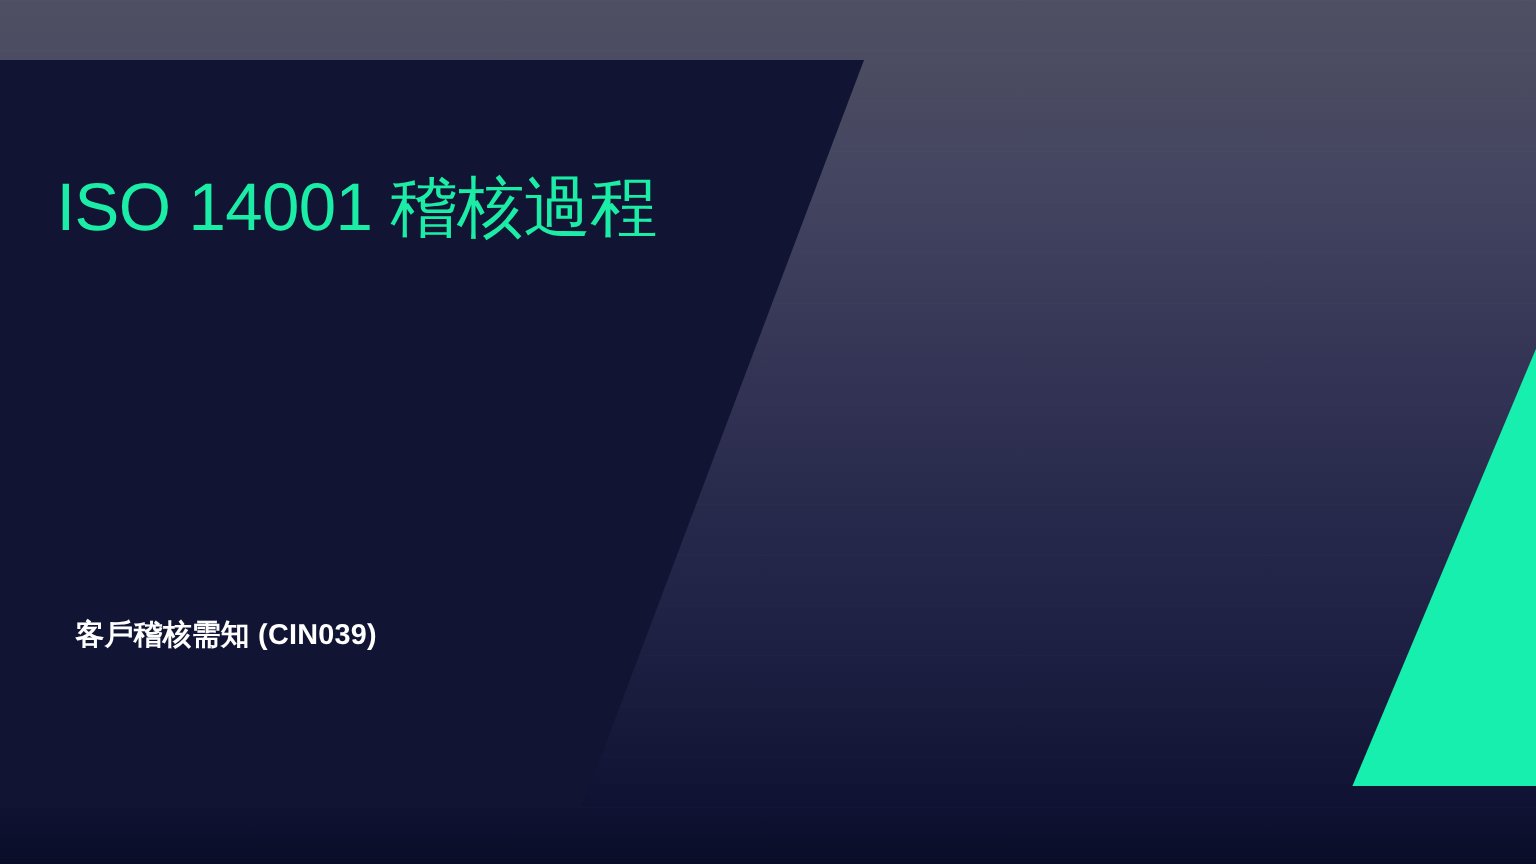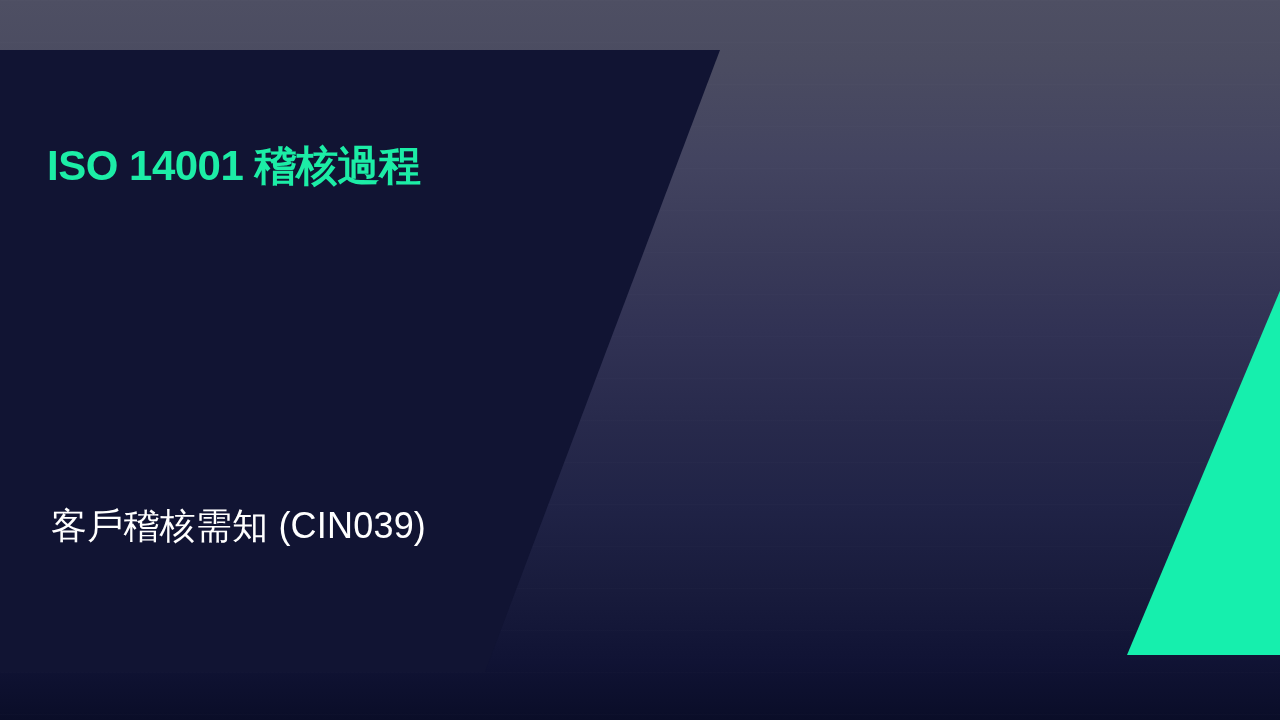--- a/index.html
+++ b/index.html
@@ -71,36 +71,36 @@
     top: 0;
     width: 720px;
     height: 720px;
   }
 
   .slide-title {
     position: absolute;
     left: 47px;
     top: 143px;
     margin: 0;
-    font-size: 42px;
+    font-size: 56px;
     line-height: 1.08;
-    font-weight: 700;
+    font-weight: 400;
     letter-spacing: -0.5px;
     color: #1ceda6;
     white-space: nowrap;
   }
 
   .slide-subtitle {
     position: absolute;
     left: 47px;
     top: 500px;
-    margin: 4px;
-    font-size: 36px;
+    margin: 16px;
+    font-size: 24px;
     line-height: 1.2;
-    font-weight: 400;
+    font-weight: 700;
     letter-spacing: 0.2px;
     color: #ffffff;
     white-space: nowrap;
   }
 </style>
 </head>
 <body>
 
 <div class="slide">
 

